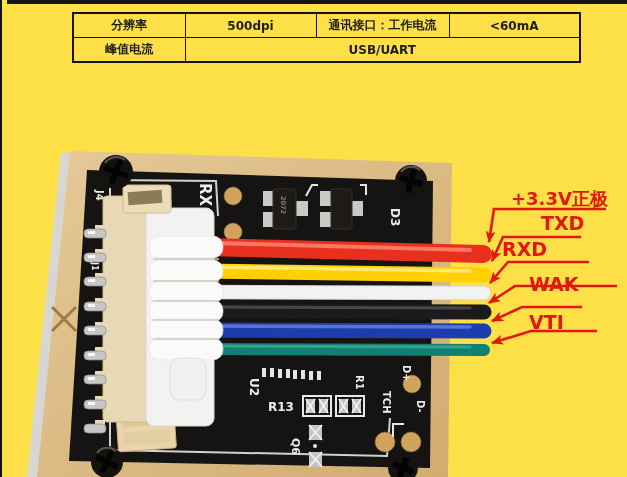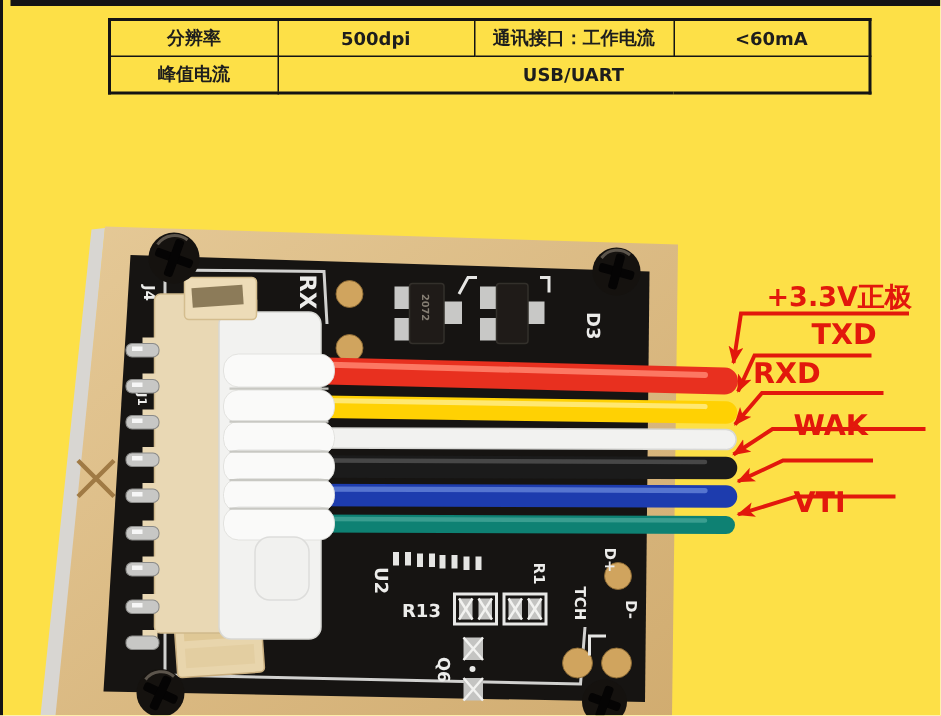--- a/index.html
+++ b/index.html
@@ -277,15 +277,15 @@
       <path d="M617,286 H515 L489,303" marker-end="url(#ah)"></path>
       <path d="M582,307 H522 L492,321" marker-end="url(#ah)"></path>
       <path d="M597,331 H531 L492,343" marker-end="url(#ah)"></path>
     </g>
   </svg>
 
   <div class="wire-label wl-cjk" style="left:511px;top:189px;">+3.3V正极</div>
   <div class="wire-label" style="left:541px;top:213px;text-align:center;">TXD</div>
   <div class="wire-label" style="left:502px;top:239px;">RXD</div>
   <div class="wire-label" style="left:529px;top:274px;">WAK</div>
-  <div class="wire-label" style="left:529px;top:325px;">VTI</div>
+  <div class="wire-label" style="left:529px;top:312px;">VTI</div>
 
 </div>
 
 </body></html>

